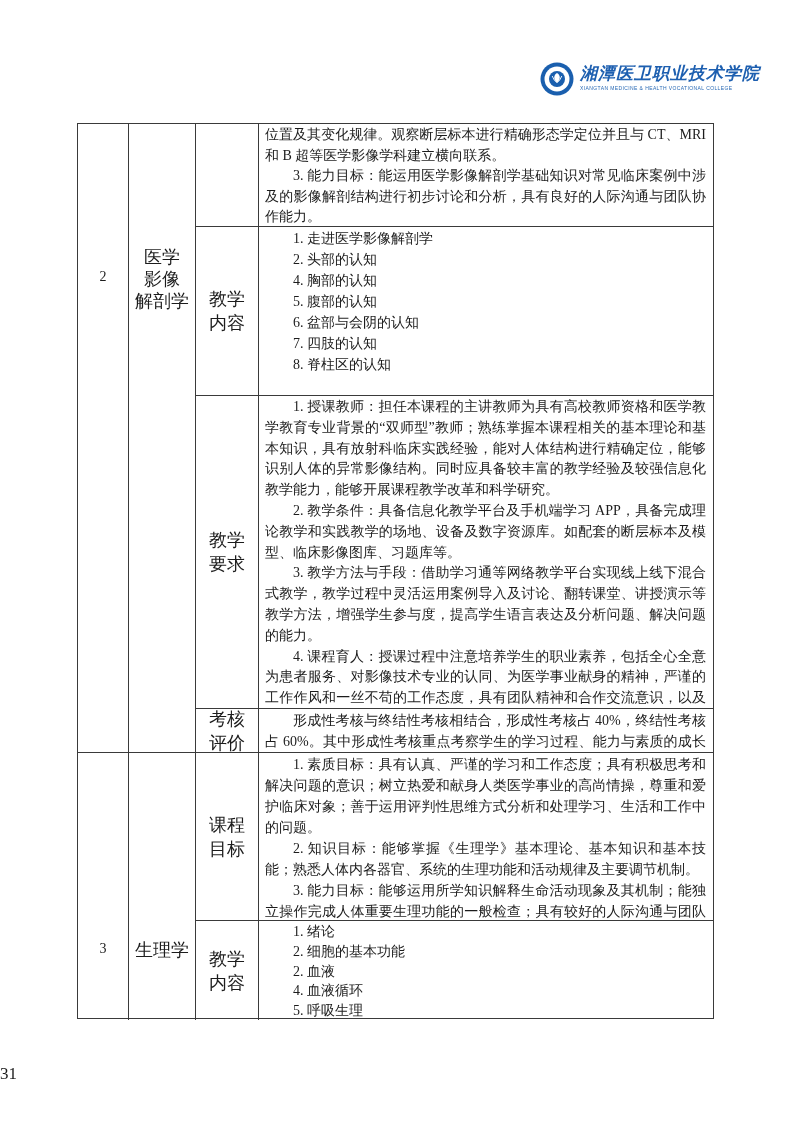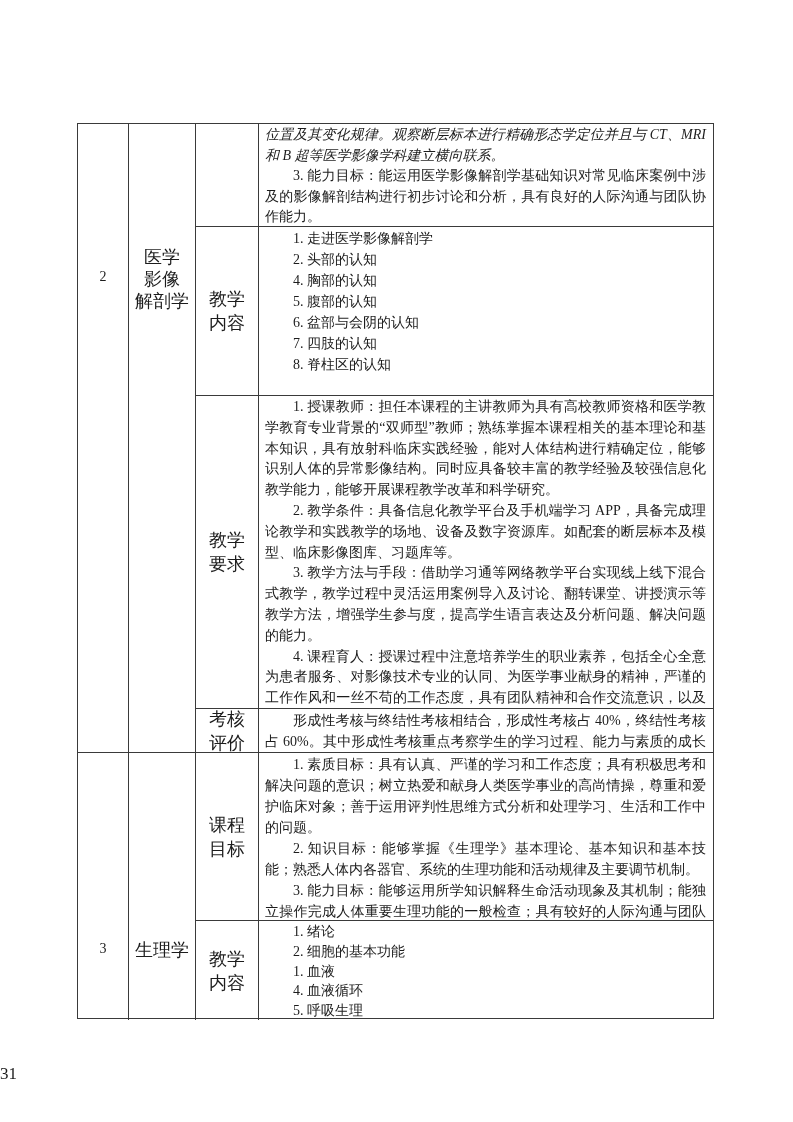--- a/index.html
+++ b/index.html
@@ -58,33 +58,46 @@
     padding:1px 7px 0 6px;
   }
   .con-r1 { grid-row:1; line-height:20.5px; }
   .con-r2 { grid-row:2; line-height:21px; }
   .con-r3 { grid-row:3; line-height:20.8px; }
   .con-r4 { grid-row:4; line-height:21px; }
   .con-r5 { grid-row:5; line-height:21px; }
   .con-r6 { grid-row:6; line-height:19.8px; }
 
   .content-cell p { margin:0; text-indent:28px; }
-  .content-cell p.cont { text-indent:0;font-style:italic; }
+  .content-cell p.cont { text-indent:0; }
   .list-item { text-indent:28px; }
 
   .page-num {
     position:absolute; left:0; top:1064px; width:100%;
     font-size:17px; color:#1c1c1c;
   }
 </style>
 </head>
 <body>
 
 <div class="page">
 
+  <div class="logo-wrap">
+    <svg class="emblem" viewBox="0 0 34 34">
+      <circle cx="17" cy="17" r="16.5" fill="#1a5fae"></circle>
+      <circle cx="17" cy="17" r="12.5" fill="#ffffff"></circle>
+      <circle cx="17" cy="17" r="8" fill="#1a5fae"></circle>
+      <path d="M17 11 c2.6 1.6 3.4 4 2.4 6.6 c-0.8 2-2.4 3-2.4 3 c0 0 -1.6-1-2.4-3 c-1-2.6-0.2-5 2.4-6.6 z" fill="#ffffff"></path>
+      <path d="M12.2 14 q1.6 4.4 4.8 6.8 q3.2-2.4 4.8-6.8" fill="none" stroke="#ffffff" stroke-width="0.9"></path>
+    </svg>
+    <div class="logo-text">
+      <div class="logo-zh">湘潭医卫职业技术学院</div>
+      <div class="logo-en">XIANGTAN MEDICINE &amp; HEALTH VOCATIONAL COLLEGE</div>
+    </div>
+  </div>
 
   <div class="doc-table">
 
     <div class="cell num-cell num-2 br bb">
       <span>2</span>
     </div>
     <div class="cell course-cell course-2 br bb">医学
 影像
 解剖学</div>
 
@@ -132,21 +145,21 @@
       <p>1. 素质目标：具有认真、严谨的学习和工作态度；具有积极思考和解决问题的意识；树立热爱和献身人类医学事业的高尚情操，尊重和爱护临床对象；善于运用评判性思维方式分析和处理学习、生活和工作中的问题。</p>
       <p>2. 知识目标：能够掌握《生理学》基本理论、基本知识和基本技能；熟悉人体内各器官、系统的生理功能和活动规律及主要调节机制。</p>
       <p>3. 能力目标：能够运用所学知识解释生命活动现象及其机制；能独立操作完成人体重要生理功能的一般检查；具有较好的人际沟通与团队协作能力。</p>
     </div>
 
     <div class="cell label-cell lab-r6 br">教学
 内容</div>
     <div class="cell content-cell con-r6">
       <div class="list-item">1. 绪论</div>
       <div class="list-item">2. 细胞的基本功能</div>
-      <div class="list-item">1. 血液</div>
+      <div class="list-item">2. 血液</div>
       <div class="list-item">4. 血液循环</div>
       <div class="list-item">5. 呼吸生理</div>
     </div>
 
   </div>
 
   <div class="page-num">31</div>
 
 </div>
 

